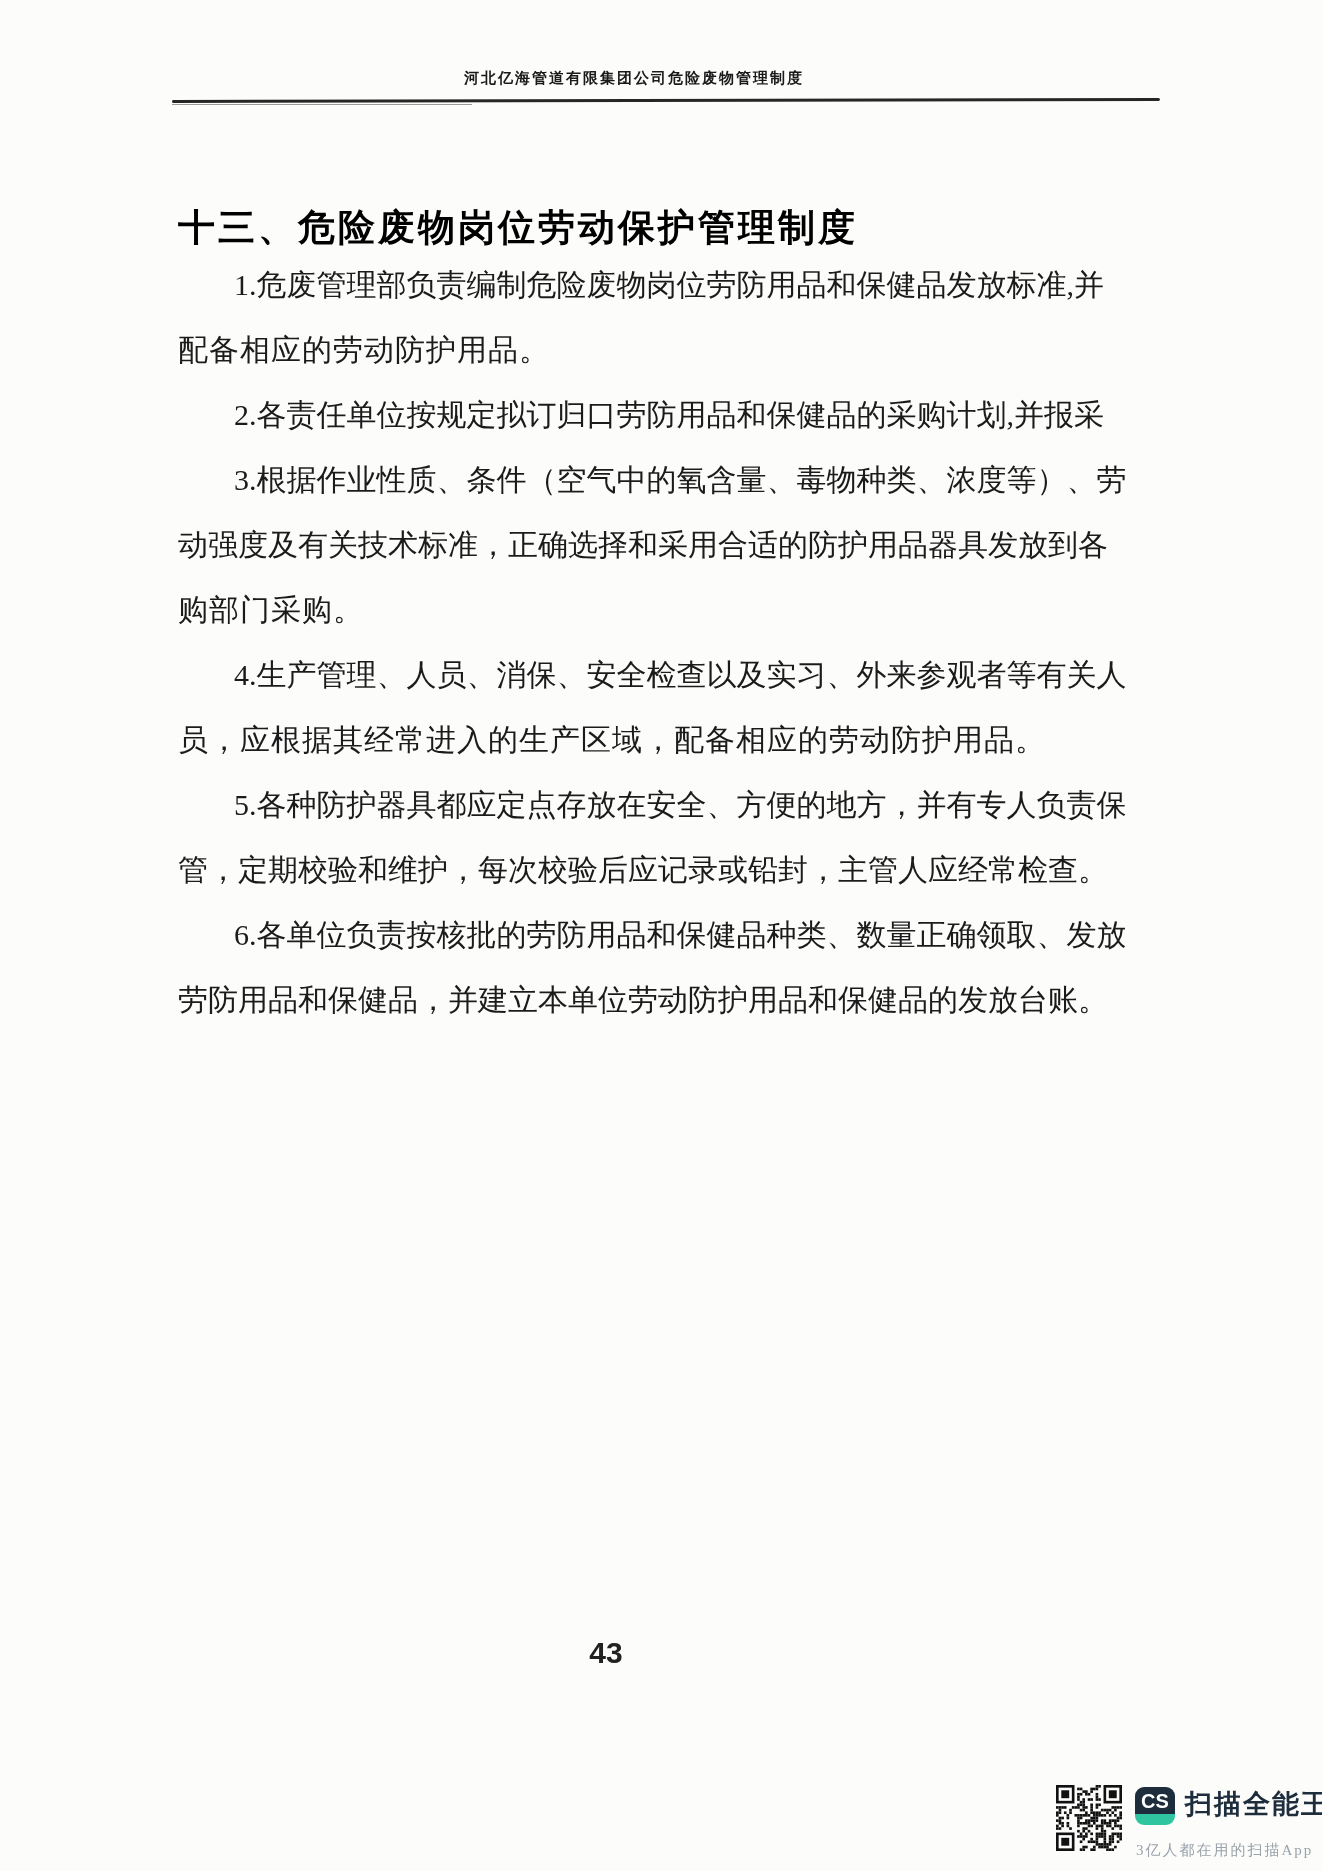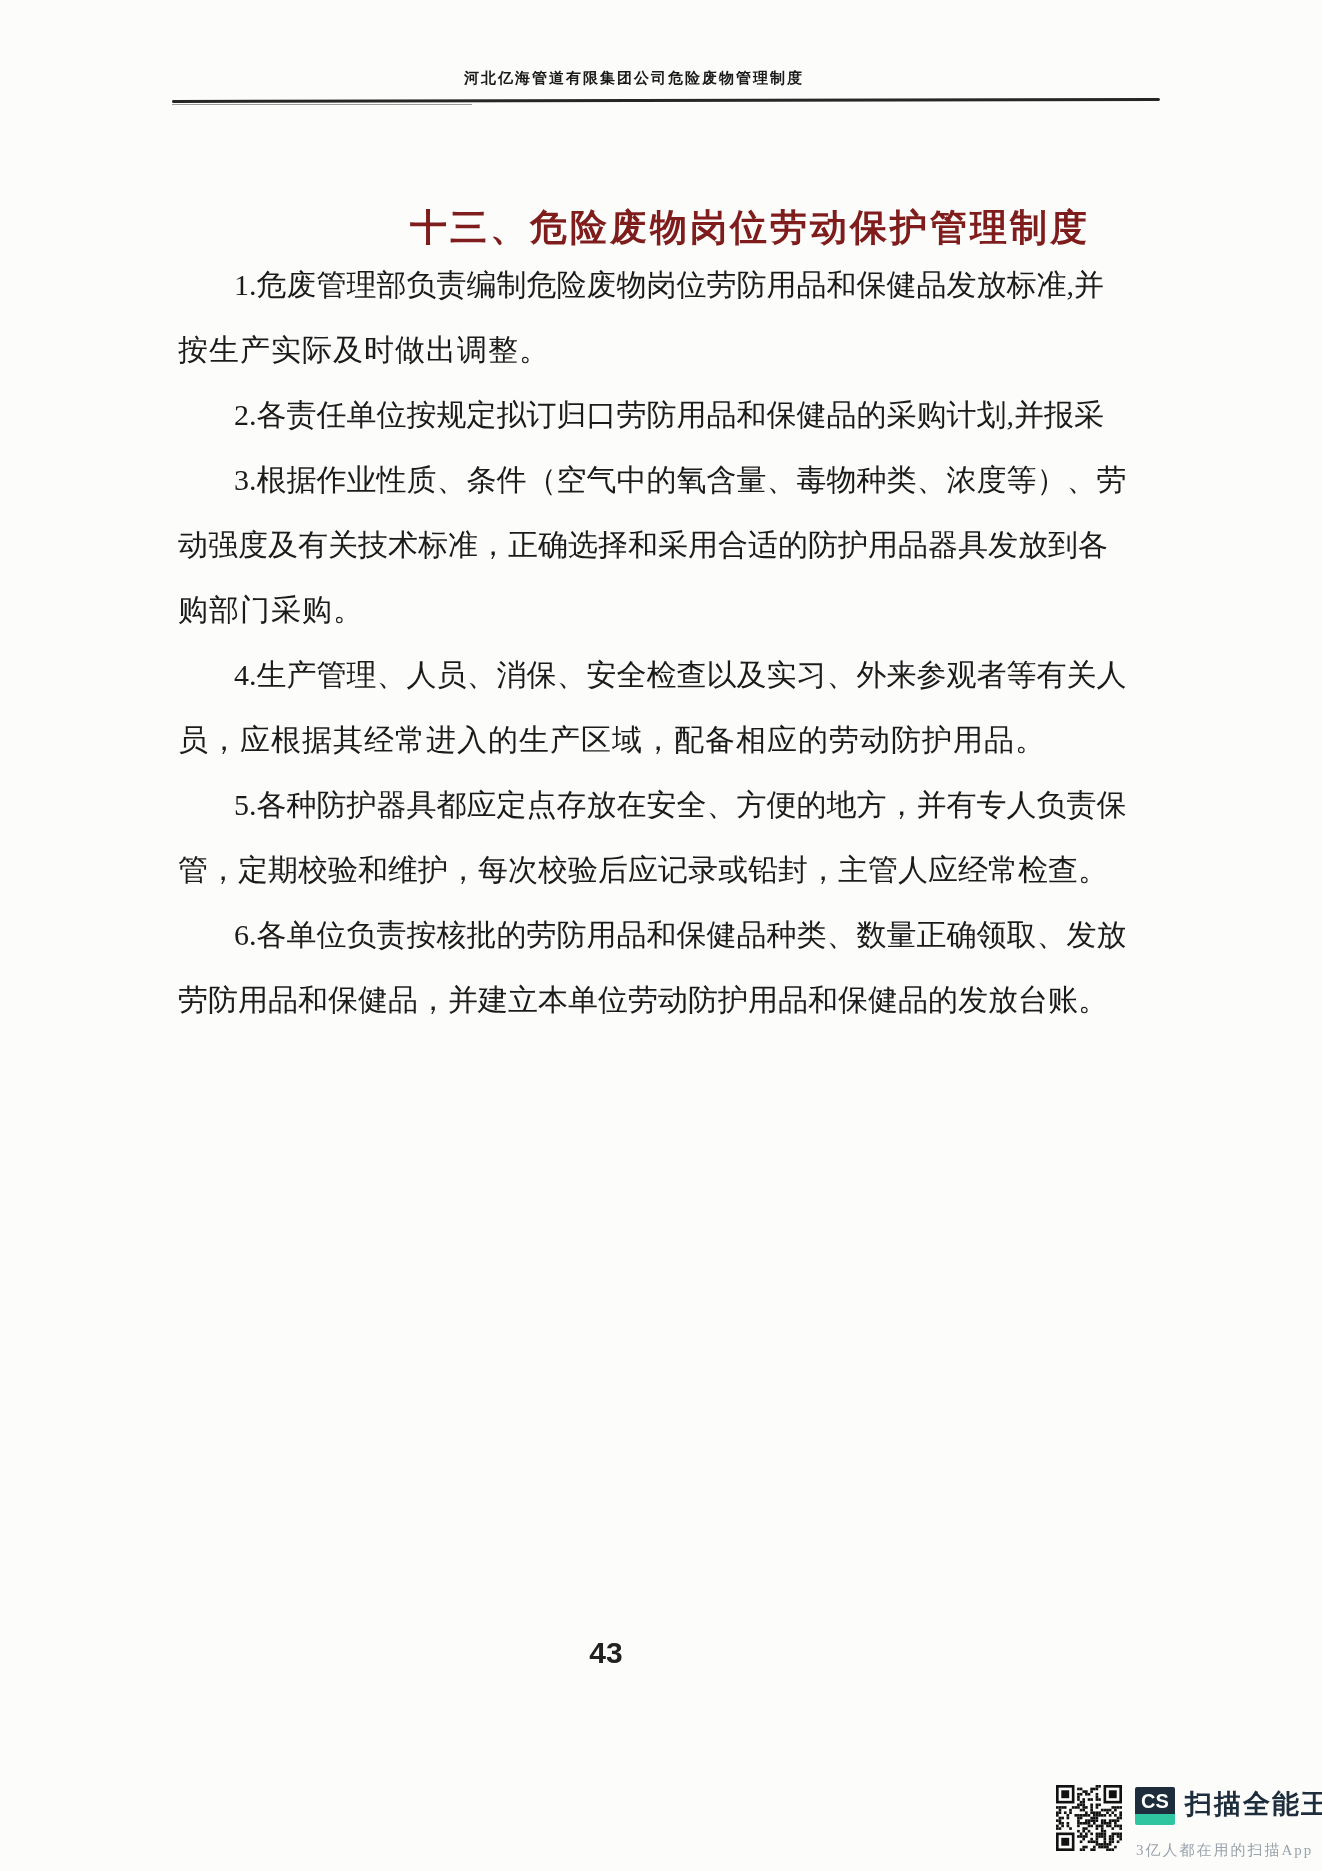--- a/index.html
+++ b/index.html
@@ -25,24 +25,24 @@
     position:absolute;top:99px;left:172px;width:988px;height:3px;
     background:#262626;border-radius:2px;
     transform:rotate(-0.12deg);
   }
   .header-rule-echo{
     position:absolute;top:104px;left:172px;width:300px;height:1px;
     background:#4a4a4a;opacity:.55;
   }
   .doc-title{
     position:absolute;top:203px;left:178px;width:912px;
-    text-align:right;
+    text-align:left;
     font-family:"Liberation Sans", sans-serif;
     font-size:37px;font-weight:700;letter-spacing:3px;
-    color:#7f1d1d;
+    color:#000000;
   }
   .body-block{
     position:absolute;top:252px;left:178px;width:910px;
   }
   .line{
     height:65px;line-height:65px;
     font-size:30px;
     white-space:nowrap;
     letter-spacing:1px;
     color:#1b1b1b;
@@ -59,21 +59,21 @@
     font-size:30px;font-weight:600;color:#222;
   }
   .watermark{
     position:absolute;top:1783px;left:1056px;width:250px;height:75px;
   }
   .qr{
     position:absolute;left:0;top:2px;width:66px;height:66px;
   }
   .cs-badge{
     position:absolute;left:79px;top:4px;width:40px;height:38px;
-    border-radius:2px;
+    border-radius:9px;
     display:flex;align-items:flex-start;justify-content:center;
     color:#fff;
     font-family:"Liberation Sans", sans-serif;
     font-weight:700;font-size:20px;line-height:28px;
   }
   .cs-app-name{
     position:absolute;left:129px;top:3px;
     font-family:"Liberation Sans", sans-serif;
     font-size:27px;font-weight:700;letter-spacing:2px;
     white-space:nowrap;
@@ -124,21 +124,21 @@
         <span>保</span>
         <span>健</span>
         <span>品</span>
         <span>发</span>
         <span>放</span>
         <span>标</span>
         <span>准</span>
         <span>,</span>
         <span>并</span>
       </div>
-      <div class="line">按生产实际及时做出调整。</div>
+      <div class="line">配备相应的劳动防护用品。</div>
       <div class="line flex indent">
         <span>2</span>
         <span>.</span>
         <span>各</span>
         <span>责</span>
         <span>任</span>
         <span>单</span>
         <span>位</span>
         <span>按</span>
         <span>规</span>

